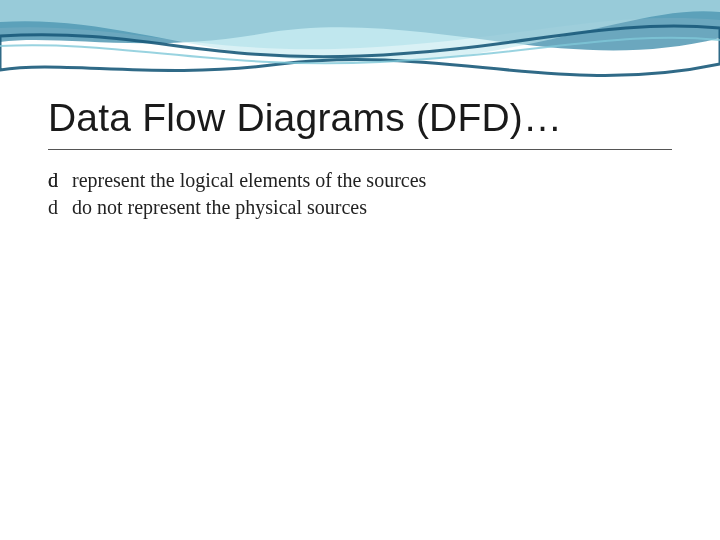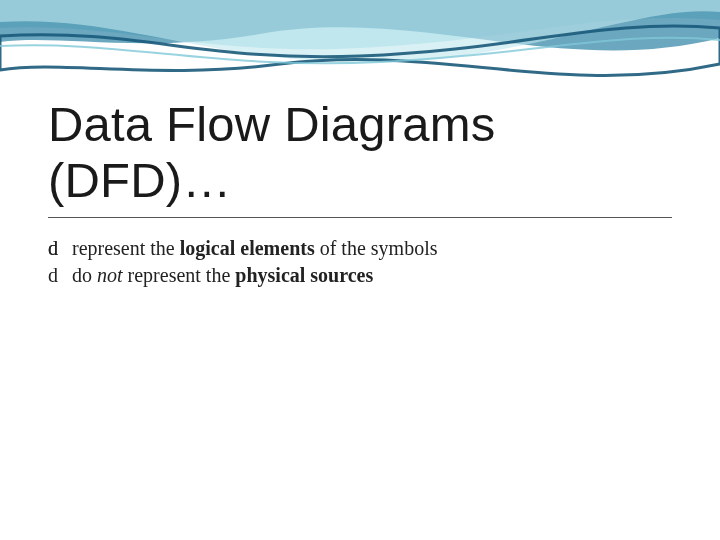--- a/index.html
+++ b/index.html
@@ -14,21 +14,21 @@
     top: 0; left: 0; width: 720px; height: 90px;
     pointer-events: none;
   }
   .content {
     position: absolute;
     top: 96px;
     left: 48px;
     right: 48px;
   }
   .title {
-    font-size: 49px;
+    font-size: 39px;
     font-weight: 400;
     color: #1a1a1a;
     line-height: 1.15;
     letter-spacing: 0.2px;
     font-family: 'Segoe UI', 'Calibri Light', 'Helvetica Neue', Arial, sans-serif;
     margin-bottom: 8px;
   }
   .divider {
     border: none;
     border-top: 1px solid #555;
@@ -45,22 +45,22 @@
     padding-left: 24px;
     margin-bottom: 2px;
   }
   .bullets li .glyph {
     position: absolute;
     left: 0;
     top: 0;
     font-family: Georgia, serif;
     color: #222;
   }
-  .bold { font-weight: 700; }
-  .ital { font-style: italic; }
+  .bold { font-weight: 400; }
+  .ital { }
 </style>
 </head>
 <body>
 
 <svg class="wave-banner" viewBox="0 0 720 90" preserveAspectRatio="none">
   <path d="M0,0 L720,0 L720,20 C600,10 520,40 360,48 C200,56 120,22 0,28 Z" fill="#8ed4e0" opacity="0.55"></path>
   <path d="M0,0 L720,0 L720,38 C560,78 420,6 260,34 C140,54 60,34 0,42 Z" fill="#3a8aa8" opacity="0.75"></path>
   <path d="M0,0 L720,0 L720,12 C640,4 540,58 380,62 C220,66 120,14 0,22 Z" fill="#bfe8ef" opacity="0.6"></path>
   <path d="M0,36 C140,28 200,62 360,56 C520,50 600,18 720,28 L720,64 C560,98 440,44 280,64 C160,80 60,60 0,70 Z" fill="none" stroke="#1a5a7a" stroke-width="3" opacity="0.9"></path>
   <path d="M0,46 C120,40 220,70 380,62 C540,54 620,30 720,40" fill="none" stroke="#7fc8d8" stroke-width="2" opacity="0.8"></path>
@@ -68,20 +68,20 @@
 
 <div class="content">
   <h1 class="title">Data Flow Diagrams (DFD)…</h1>
   <hr class="divider">
   <ul class="bullets">
     <li>
       <span class="glyph">d</span>
     </li>
     <li>
       <span class="glyph">d</span>
-      <span>represent the </span><span class="bold">logical elements</span><span> of the symbols</span>
+      <span>represent the </span><span class="bold">logical elements</span><span> of the sources</span>
     </li>
     <li>
       <span class="glyph">d</span>
       <span>do </span><span class="ital">not</span><span> represent the </span><span class="bold">physical sources</span><span></span>
     </li>
   </ul>
 </div>
 
 </body></html>

